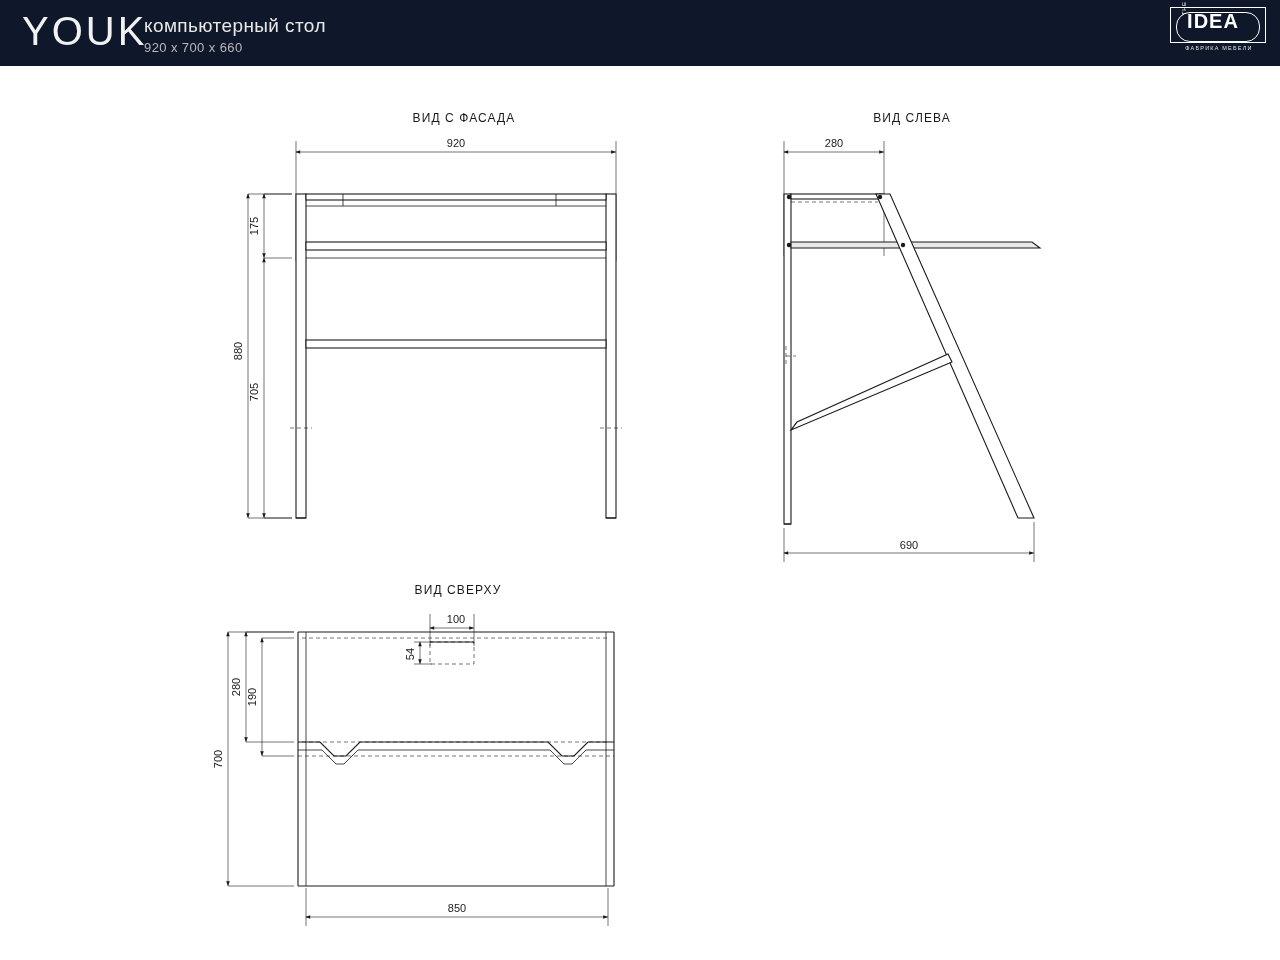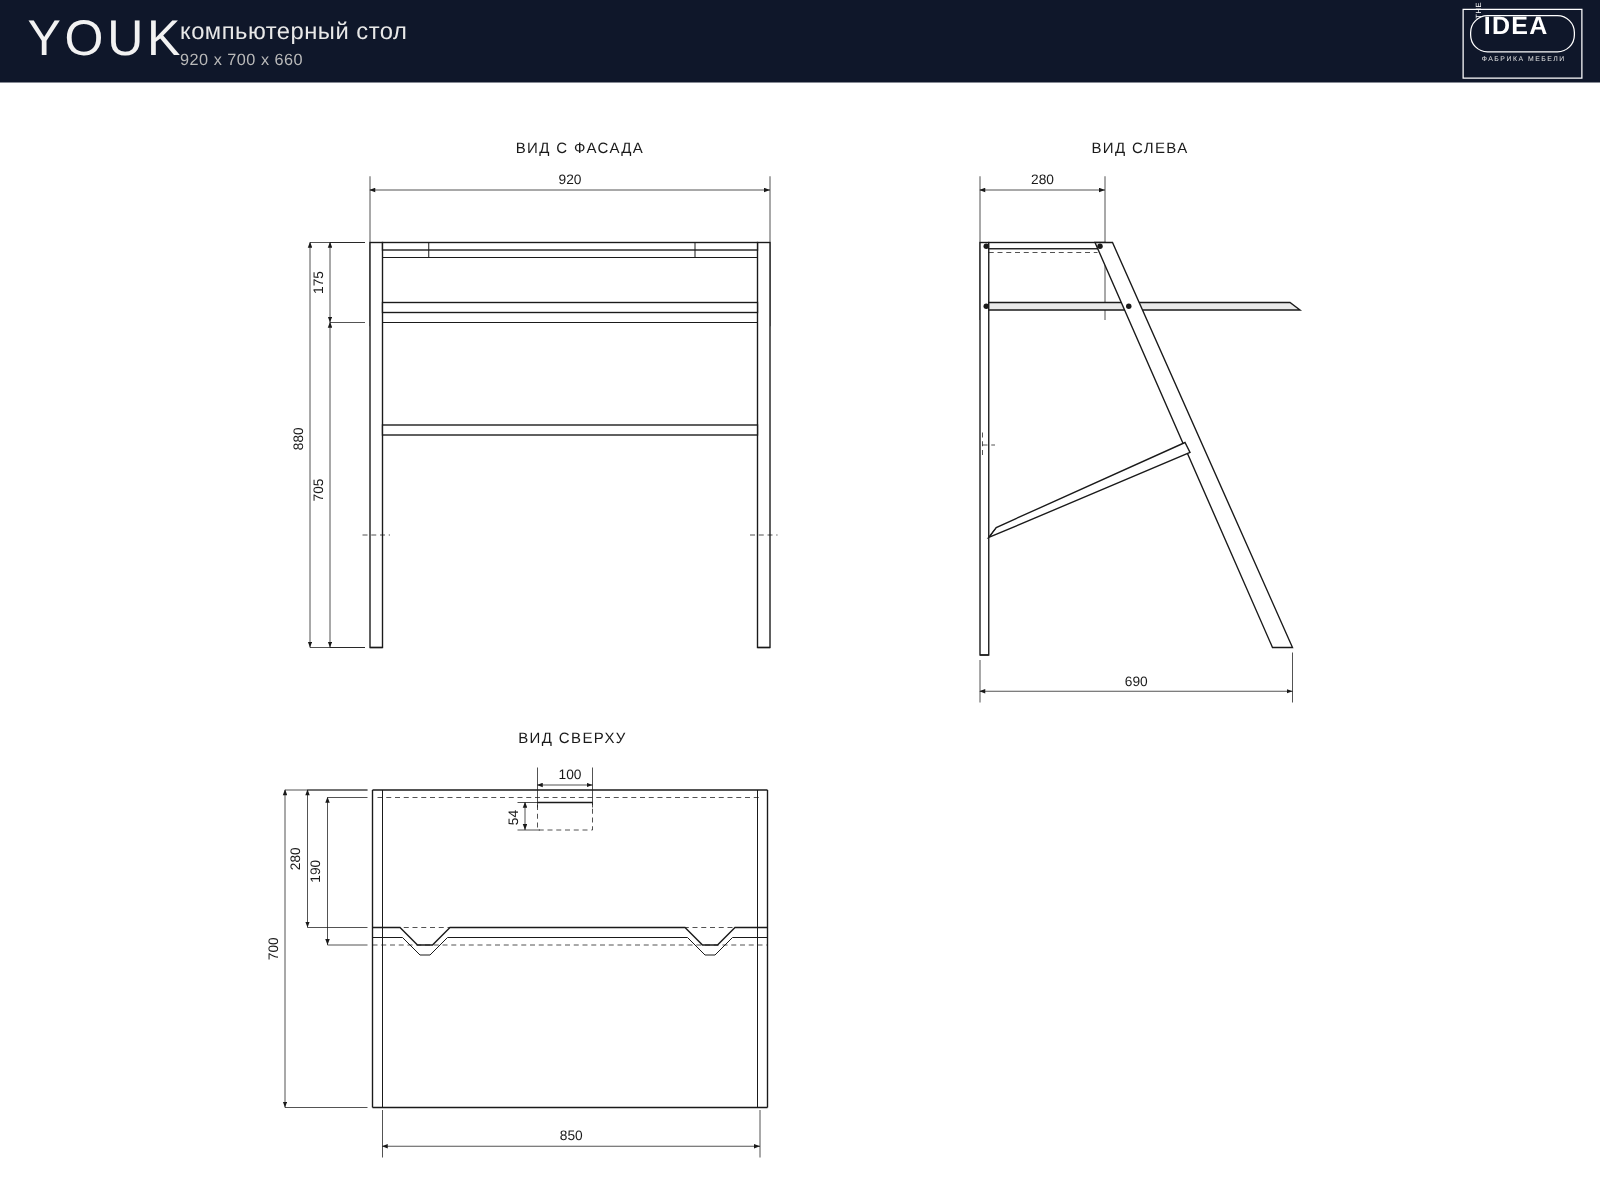--- a/index.html
+++ b/index.html
@@ -44,21 +44,21 @@
     letter-spacing: 0.4px;
   }
   .subtitle-dims {
     font-size: 13px;
     color: #b9b9b9;
     letter-spacing: 0.4px;
   }
   .logo {
     position: absolute;
     right: 14px; top: 7px;
-    width: 96px; height: 56px;
+    width: 96px; height: 36px;
     border: 1px solid #ffffff;
     box-sizing: border-box;
   }
   .logo-inner {
     position: absolute;
     left: 5px; top: 4px;
     width: 84px; height: 30px;
     border: 1.5px solid #ffffff;
     border-radius: 14px;
     box-sizing: border-box;

